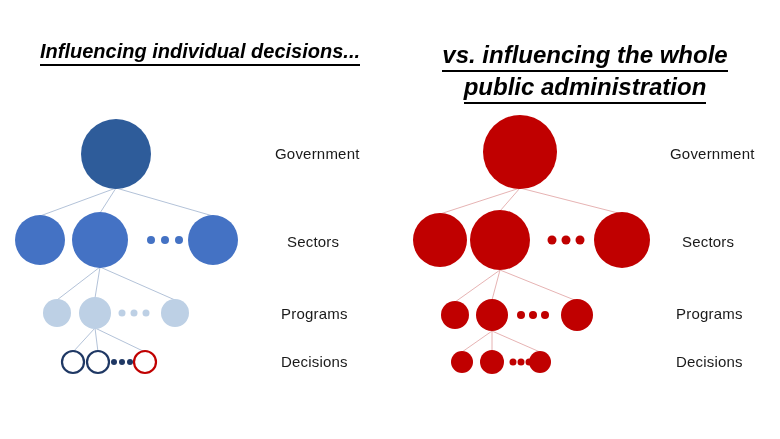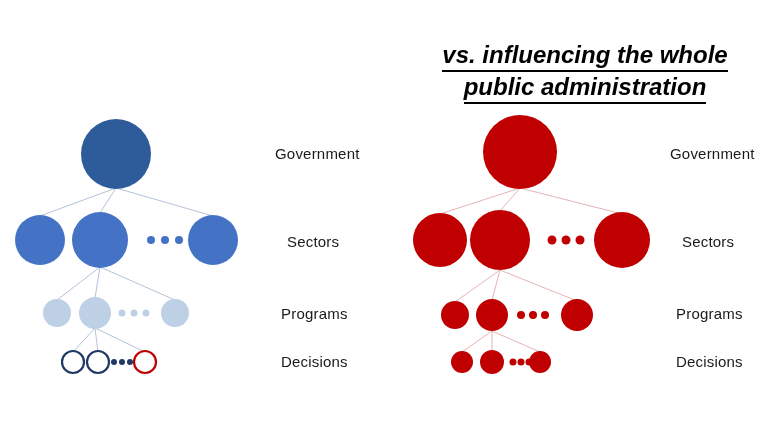--- a/index.html
+++ b/index.html
@@ -76,20 +76,23 @@
     color: #1a1a1a;
     white-space: nowrap;
     letter-spacing: 0.2px;
   }
 </style>
 </head>
 <body>
 
 <div id="slide">
 
+  <div class="title" id="title-left">
+    <span class="ul title-line">Influencing individual decisions...</span>
+  </div>
 
   <div class="title" id="title-right">
     <span class="ul title-line">vs. influencing the whole</span>
     <span class="ul title-line">public administration</span>
   </div>
 
   <div class="panel" id="panel-left">
     <svg id="svg-left" viewBox="0 0 390 330">
         <g>
           <line x1="116" y1="98" x2="40" y2="126" stroke="#9FB2CE" stroke-width="0.8"></line>

